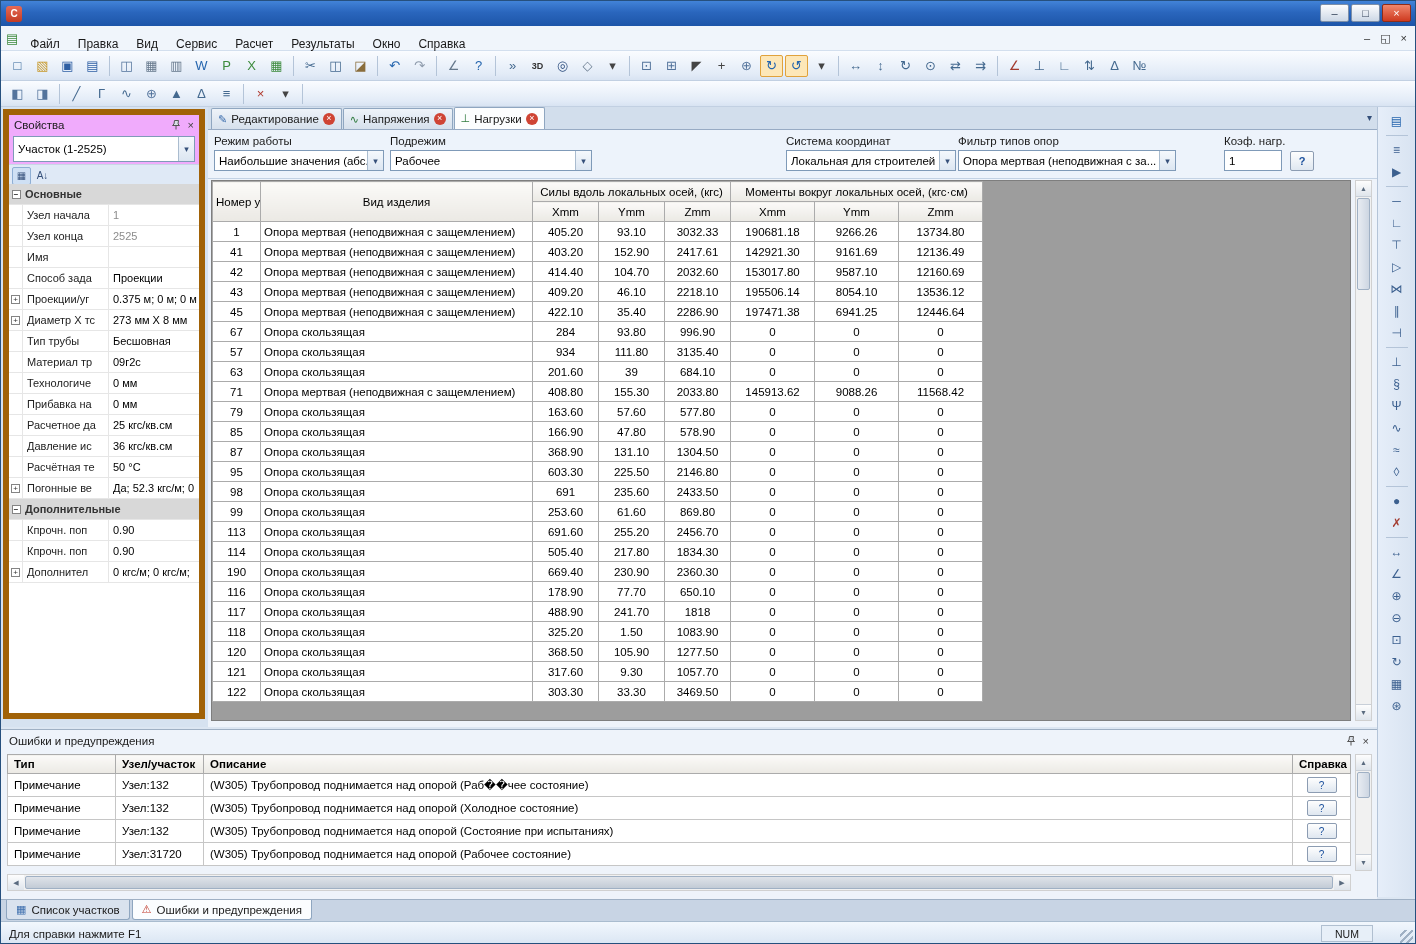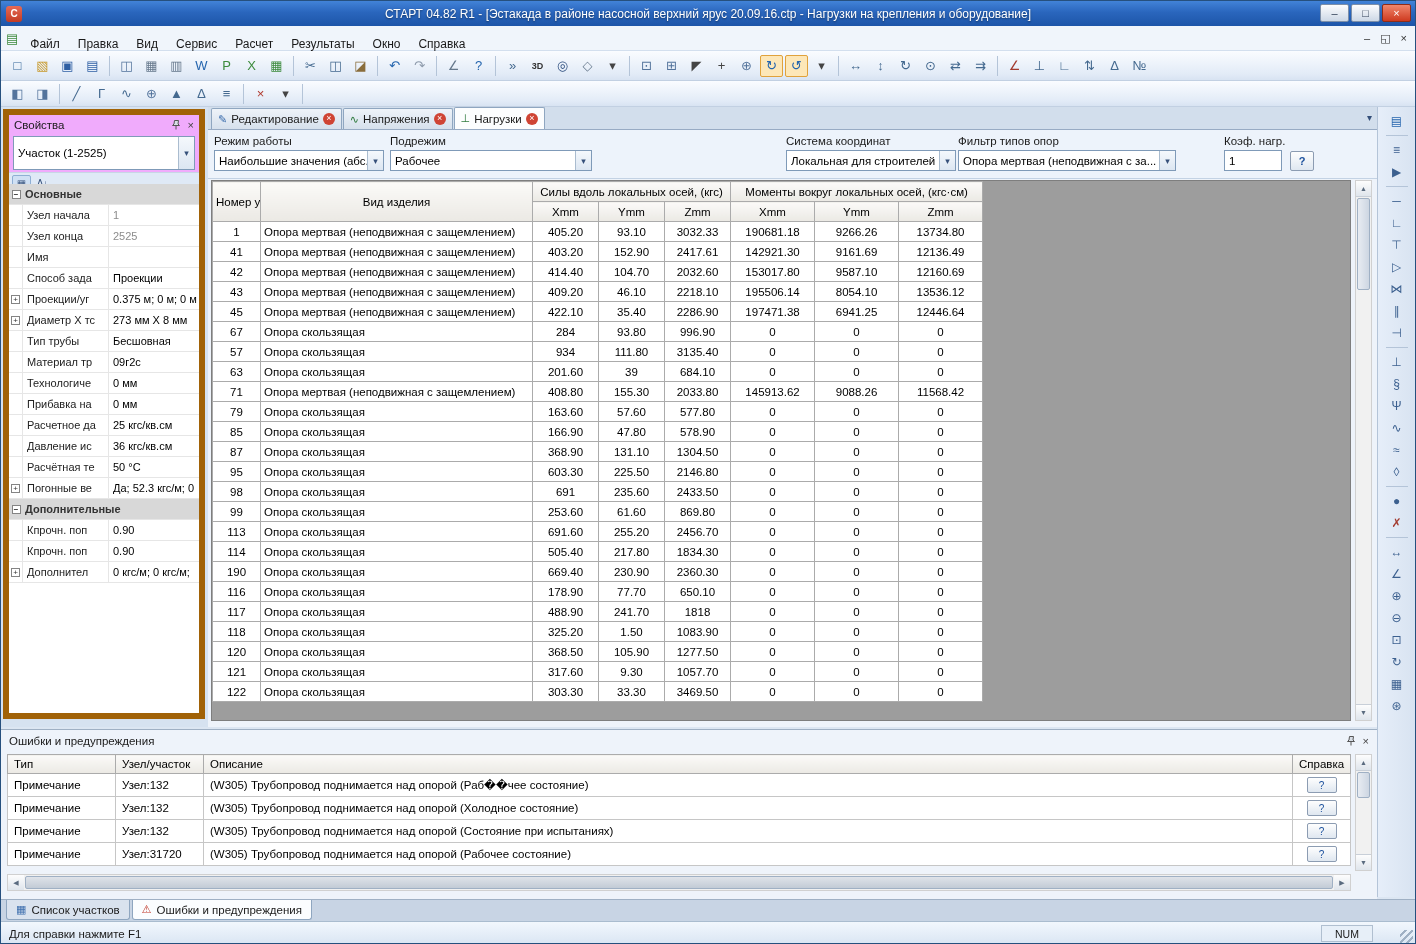--- a/index.html
+++ b/index.html
@@ -31,21 +31,21 @@
   .tbtn[data-name="view-3d-icon"]{font-size:9px;font-weight:bold;}
   .tsep{width:1px;height:20px;background:#b4c4d8;margin:0 4px;flex:none;}
 
   
   .main{position:absolute;top:106px;left:0;right:38px;bottom:216px;background:#d6e2f0;}
 
   
   .props{position:absolute;left:2px;top:2px;width:202px;bottom:8px;background:#f0abfc;border:6px solid #a16207;}
   .props-head{height:20px;display:flex;align-items:center;justify-content:space-between;padding:0 5px;font-size:11.5px;color:#1a1a1a;}
   .ph-ic{display:flex;gap:7px;align-items:center;color:#444;font-size:11px;}
-  .pcombo{height:34px;margin:1px 4px 2px;background:#fff;border:1px solid #7f9ab8;display:flex;align-items:center;font-size:11.5px;}
+  .pcombo{height:26px;margin:1px 4px 2px;background:#fff;border:1px solid #7f9ab8;display:flex;align-items:center;font-size:11.5px;}
   .pcombo-text{flex:1;padding:0 4px;white-space:nowrap;overflow:hidden;}
   .combo-arrow{width:16px;height:100%;display:flex;align-items:center;justify-content:center;background:linear-gradient(#f4f8fc,#dce6f2);border-left:1px solid #aabccf;font-size:9px;color:#35507a;}
   .props-tools{height:23px;background:#dfe9f6;border-top:1px solid #c8d6e6;border-bottom:1px solid #c8d6e6;display:flex;align-items:center;padding:0 3px;gap:2px;}
   .ptool{min-width:19px;height:18px;display:flex;align-items:center;justify-content:center;font-size:10px;color:#35507a;border:1px solid transparent;border-radius:2px;padding:0 2px;}
   .ptool.active{background:#cfe0f4;border-color:#8fafd4;}
   .pgrid{position:absolute;top:69px;left:0;right:0;bottom:0;background:#fff;overflow:hidden;font-size:11px;}
   .prow{height:21px;display:flex;border-bottom:1px solid #e6e6e6;align-items:stretch;}
   .pmargin{width:14px;border-right:1px solid #e6e6e6;display:flex;align-items:center;justify-content:center;background:#fff;flex:none;}
   .psec{background:#d8d8d8;font-weight:bold;color:#333;}
   .psec .pmargin{background:#d8d8d8;border-right:none;}
@@ -84,21 +84,21 @@
   .vscroll{position:absolute;right:5px;top:1px;bottom:6px;width:17px;background:#f1f1f1;border:1px solid #d0d0d0;}
   .sb-btn{height:16px;display:flex;align-items:center;justify-content:center;font-size:7px;color:#5a6b7f;background:linear-gradient(#fdfdfd,#dfe5ec);border-bottom:1px solid #c8cfd8;}
   .sb-down{position:absolute;bottom:0;left:0;right:0;border-top:1px solid #c8cfd8;border-bottom:none;}
   .sb-thumb{position:absolute;left:1px;right:1px;top:17px;height:92px;background:linear-gradient(90deg,#e8ecf2,#cdd6e2);border:1px solid #9fb0c4;border-radius:2px;}
 
   
   .errors{position:absolute;top:728px;left:0;right:38px;height:170px;background:#eef3fa;border-top:1px solid #9fb0c4;}
   .errors-head{height:22px;display:flex;align-items:center;justify-content:space-between;padding:0 8px;font-size:11.5px;color:#1a1a1a;}
   .errors-body{position:absolute;left:6px;right:26px;top:24px;}
   table.etable{width:100%;border-collapse:collapse;table-layout:fixed;background:#fff;font-size:11.5px;}
-  .etable th{background:linear-gradient(#fbfaf8,#ebe9e4);font-weight:normal;border:1px solid #ababab;height:19px;padding:0 6px;text-align:left;}
+  .etable th{background:linear-gradient(#fbfaf8,#ebe9e4);font-weight:bold;border:1px solid #ababab;height:19px;padding:0 6px;text-align:left;}
   .etable td{border:1px solid #c6c6c6;height:23px;padding:0 6px;white-space:nowrap;overflow:hidden;}
   .e-help{text-align:center;padding:0;}
   .qbtn{width:30px;height:16px;background:linear-gradient(#fefefe,#dfe7f0);border:1px solid #8c9cb2;border-radius:2px;font-size:10px;color:#1a4f9c;font-family:inherit;}
   .errors-vscroll{position:absolute;right:5px;top:24px;bottom:28px;width:17px;background:#f1f1f1;border:1px solid #d0d0d0;}
   .ev-thumb{position:absolute;left:1px;right:1px;top:17px;height:26px;background:linear-gradient(90deg,#e8ecf2,#cdd6e2);border:1px solid #9fb0c4;border-radius:2px;}
   .hscroll{position:absolute;left:6px;right:26px;bottom:8px;height:17px;background:#f1f1f1;border:1px solid #d0d0d0;display:flex;align-items:stretch;}
   .hs-btn{width:16px;display:flex;align-items:center;justify-content:center;font-size:7px;color:#5a6b7f;background:linear-gradient(#fdfdfd,#dfe5ec);flex:none;}
   .hthumb{flex:1;margin:1px;background:linear-gradient(#dfe3e9,#c2cbd6);border:1px solid #9fb0c4;border-radius:2px;}
 
   
@@ -116,21 +116,20 @@
   .rbtn{width:26px;height:22px;display:flex;align-items:center;justify-content:center;font-size:12px;border:1px solid transparent;border-radius:2px;flex:none;}
   .vtools .tsep{width:22px;height:1px;margin:3px 0;background:#b4c4d8;}
 </style>
 </head>
 <body>
 
 <div class="window" data-name="app-window">
 
   <div class="titlebar" data-name="title-bar">
     <span class="app-ic" data-name="app-icon">С</span>
-    <span class="title-text" data-name="window-title">СТАРТ 04.82 R1 - [Эстакада в районе насосной верхний ярус 20.09.16.ctp - Нагрузки на крепления и оборудование]</span>
     <span class="wbtns" data-name="window-controls">
       <span class="wb" data-name="minimize-button">–</span>
       <span class="wb" data-name="maximize-button">□</span>
       <span class="wb wb-close" data-name="close-button">×</span>
     </span>
   </div>
 
   <div class="menubar" data-name="menu-bar">
     <span class="doc-ic" data-name="document-icon">▤</span>
     <div class="menu-items" data-name="menu-bar-items">

